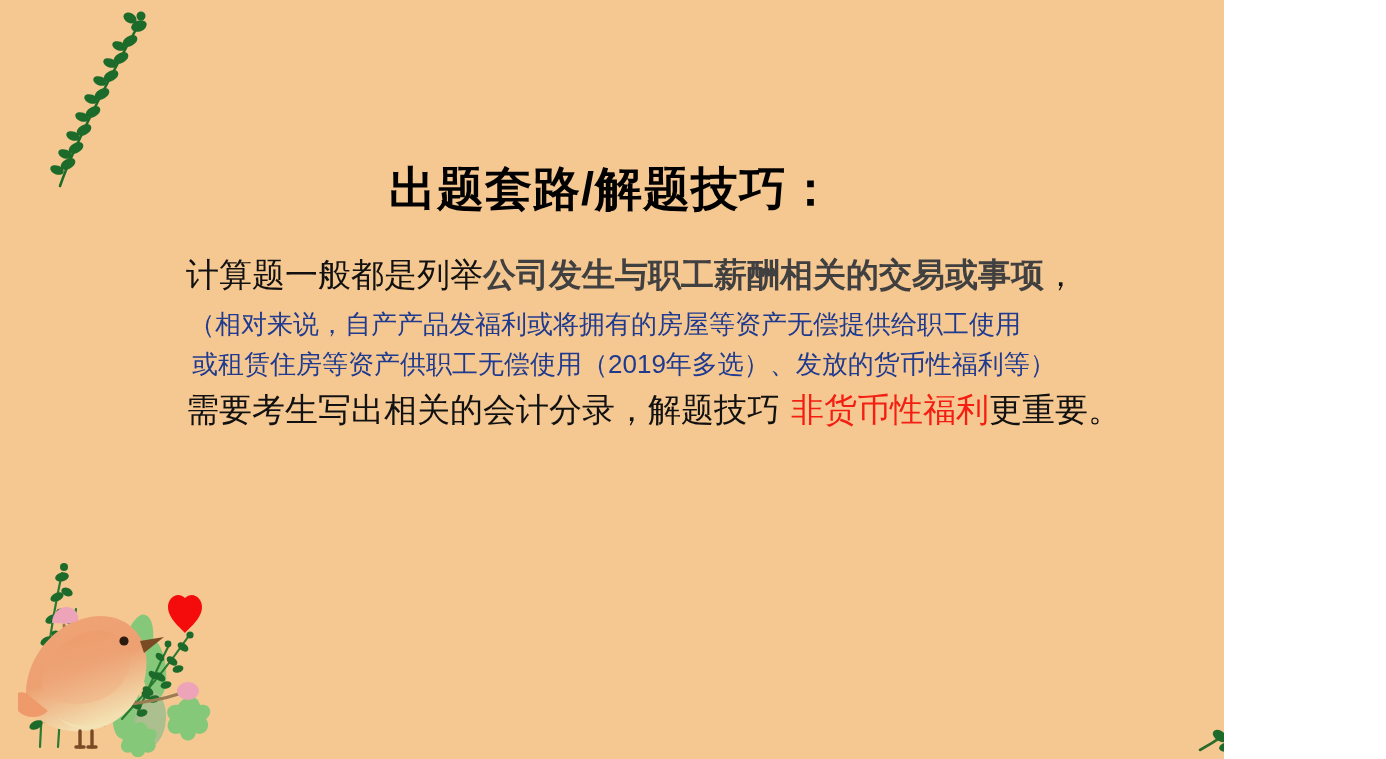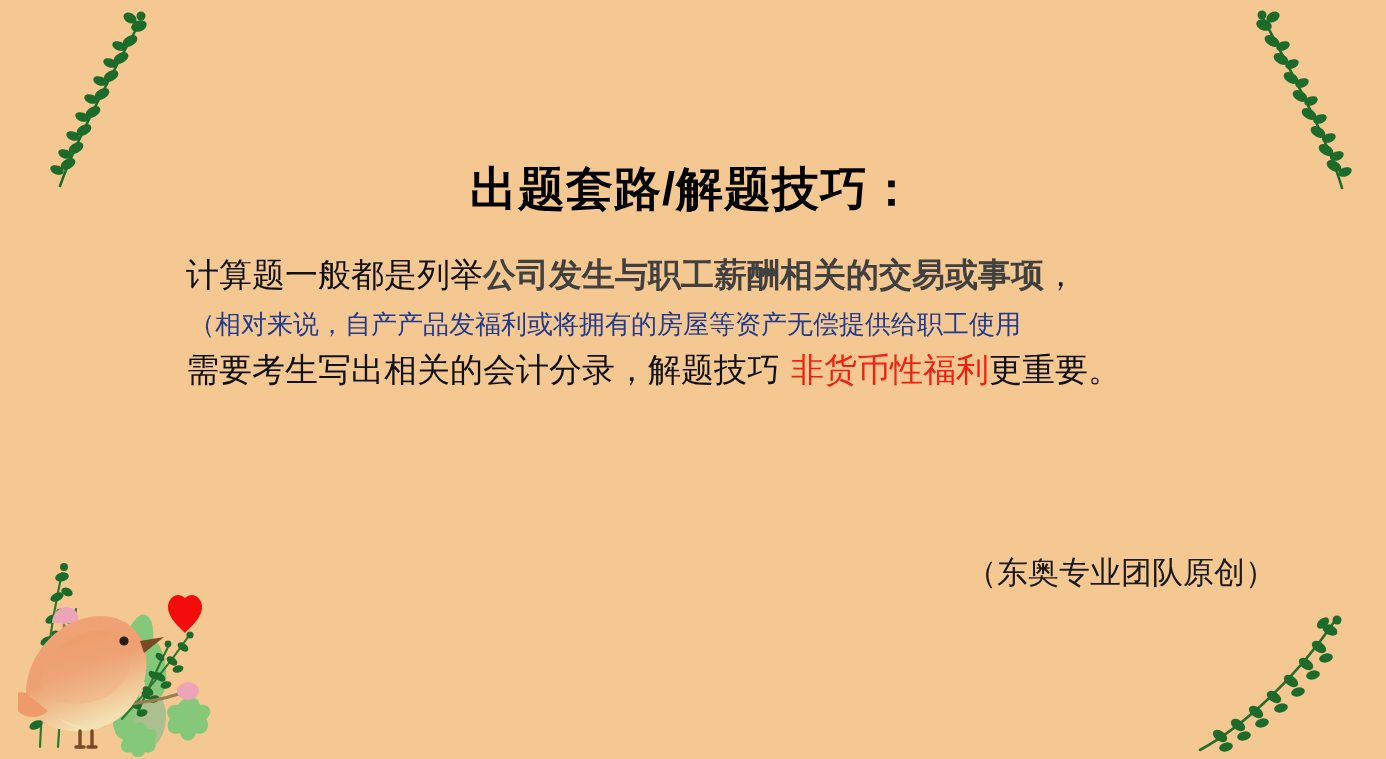--- a/index.html
+++ b/index.html
@@ -7,21 +7,21 @@
     padding: 0;
   }
   body {
     width: 1386px;
     height: 759px;
     overflow: hidden;
     font-family: "Liberation Sans", "DejaVu Sans", sans-serif;
   }
   #slide {
     position: relative;
-    width: 1386px;
+    width: 1224px;
     height: 759px;
     background: #f5c892;
     overflow: hidden;
   }
 
   
   .vine {
     position: absolute;
     pointer-events: none;
   }
@@ -319,21 +319,21 @@
   <div class="title">出题套路/解题技巧：</div>
 
   <div class="body-block">
 
     <div class="line line-main">
       <span>计算题一般都是列举</span><span class="hl-red">公司发生与职工薪酬相关的交易或事项</span><span>，</span>
     </div>
 
     <div class="line line-note first">（相对来说，自产产品发福利或将拥有的房屋等资产无偿提供给职工使用</div>
 
+    <div class="line line-note second">或租赁住房等资产供职工无偿使用（2019年多选）、发放的货币性福利等）</div>
 
     <div class="line line-last">
       <span>需要考生写出相关的会计分录，解题技巧</span><span class="hl-red">非货币性福利</span><span>更重要。</span>
     </div>
   </div>
 
-  <div class="attribution">（东奥专业团队原创）</div>
 
 </div>
 
 </body></html>

